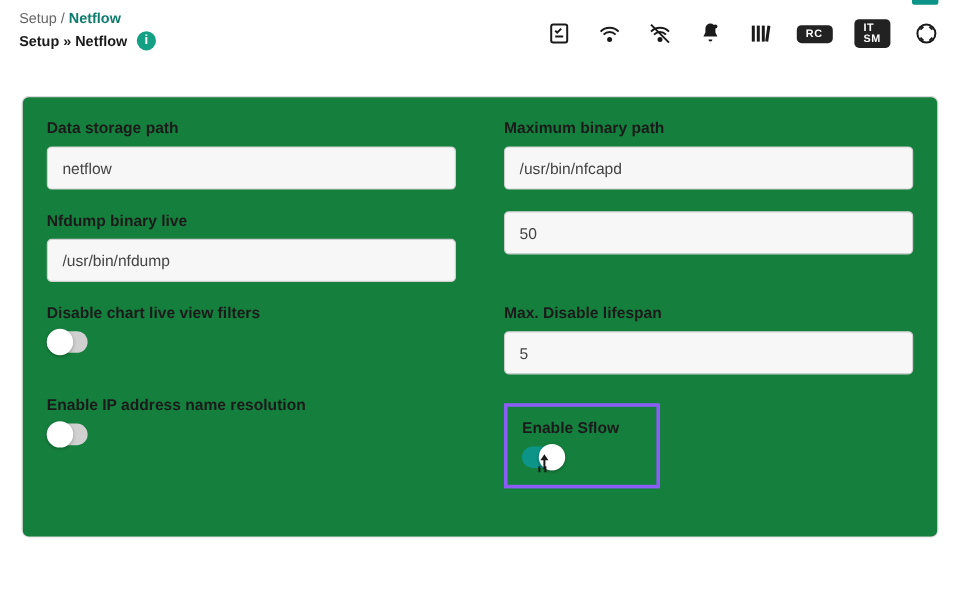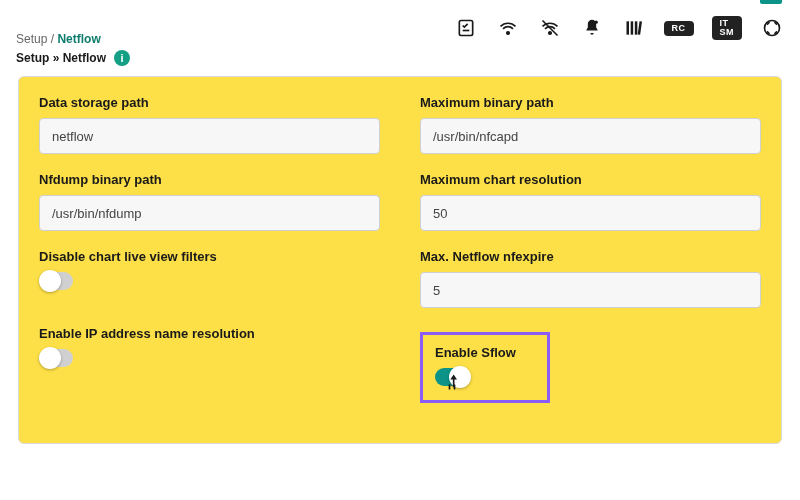--- a/index.html
+++ b/index.html
@@ -1,32 +1,32 @@
 <!DOCTYPE html>
 <html><head>
 <meta charset="utf-8">
 <style>
   * { box-sizing: border-box; margin: 0; padding: 0; }
   html, body { width: 800px; height: 500px; font-family: -apple-system, "Segoe UI", "Helvetica Neue", Arial, sans-serif; background: #fff; color: #1a1a1a; }
   body { position: relative; }
 
   .topbar { display: flex; align-items: center; justify-content: space-between; padding: 8px 16px 4px 16px; }
-  .breadcrumb { font-size: 12px; color: #666; margin-top: 24px; }
+  .breadcrumb { font-size: 12px; color: #666; }
   .breadcrumb .current { color: #0d7c6d; font-weight: 600; }
 
   .topbar-icons { position: absolute; top: 16px; right: 16px; display: flex; gap: 18px; align-items: center; }
   .topbar-icons .ticon { width: 24px; height: 24px; display: flex; align-items: center; justify-content: center; color: #1a1a1a; cursor: pointer; }
   .ticon svg { width: 20px; height: 20px; }
   .badge-icon { background: #222; color: #fff; font-size: 9px; font-weight: 700; border-radius: 4px; padding: 3px 8px; line-height: 1; letter-spacing: .5px; }
 
   .pagetitle-row { display: flex; align-items: center; gap: 8px; padding: 0 16px 10px 16px; }
   .pagetitle { font-size: 12px; font-weight: 600; color: #1a1a1a; }
   .info-circle { width: 16px; height: 16px; border-radius: 50%; background: #14a085; color: #fff; font-size: 11px; font-weight: 700; display: flex; align-items: center; justify-content: center; cursor: pointer; }
 
-  .panel { margin: 0 18px 18px 18px; border: 1px solid #d9d9d9; border-radius: 6px; padding: 18px 20px 22px 20px; background: #fde047; }
+  .panel { margin: 28px 18px 18px 18px; border: 1px solid #d9d9d9; border-radius: 6px; padding: 18px 20px 22px 20px; background: #15803d; }
   .grid { display: grid; grid-template-columns: 1fr 1fr; column-gap: 40px; row-gap: 18px; }
   .field-label { font-size: 13px; font-weight: 700; color: #1a1a1a; margin-bottom: 8px; }
   .text-input { width: 100%; height: 36px; border: 1px solid #cfcfcf; border-radius: 4px; background: #f7f7f7; padding: 0 12px; font-size: 13px; color: #444; }
 
   .toggle { position: relative; width: 34px; height: 18px; }
   .toggle-track { position: absolute; inset: 0; background: #d0d0d0; border-radius: 10px; }
   .toggle-knob  { position: absolute; top: -2px; left: 0; width: 22px; height: 22px; border-radius: 50%; background: #fff; box-shadow: 0 1px 3px rgba(0,0,0,.3); transition: left .15s, background .15s; }
   .toggle.on .toggle-track { background: #0d9488; }
   .toggle.on .toggle-knob  { left: 14px; }
 
@@ -112,40 +112,39 @@
       <div class="field-label">Data storage path</div>
       <input class="text-input" value="netflow" style="">
     </div>
 
     <div>
       <div class="field-label">Maximum binary path</div>
       <input class="text-input" value="/usr/bin/nfcapd" style="">
     </div>
 
     <div>
-      <div class="field-label">Nfdump binary path</div>
+      <div class="field-label">Nfdump binary live</div>
       <input class="text-input" value="/usr/bin/nfdump" style="">
     </div>
 
 
     <div>
-      <div class="field-label">Maximum chart resolution</div>
       <input class="text-input" value="50" style="">
     </div>
 
     <div>
       <div class="field-label">Disable chart live view filters</div>
       <div class="toggle">
         <div class="toggle-track"></div>
           <div class="toggle-knob"></div>
       </div>
     </div>
 
     <div>
-      <div class="field-label">Max. Netflow nfexpire</div>
+      <div class="field-label">Max. Disable lifespan</div>
       <input class="text-input" value="5" style="">
     </div>
 
     <div>
       <div class="field-label">Enable IP address name resolution</div>
       <div class="toggle">
         <div class="toggle-track"></div>
           <div class="toggle-knob"></div>
       </div>
     </div>

